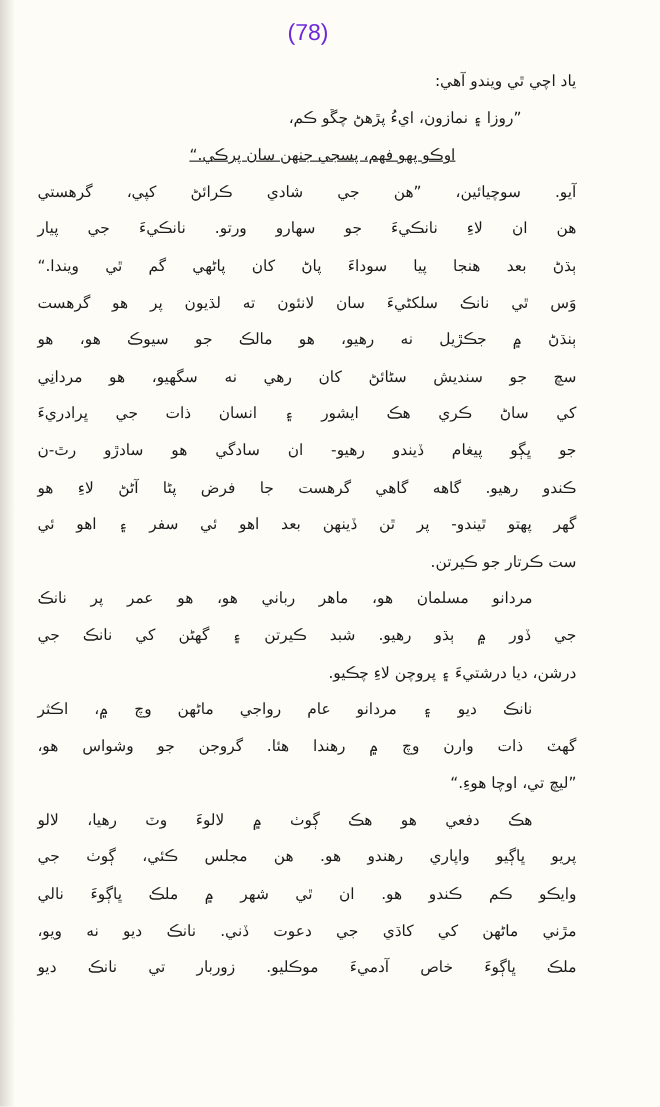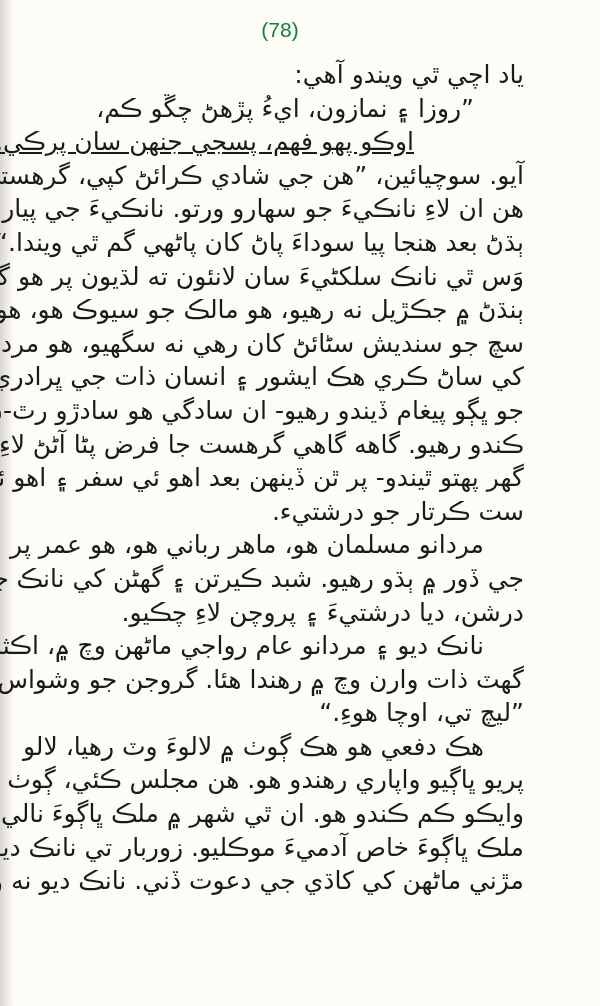--- a/index.html
+++ b/index.html
@@ -22,30 +22,30 @@
       background: linear-gradient(to right, #d9d7d0 0%, #eceae3 50%, #fdfcf7 100%);
     }
     .page-number {
       position: absolute;
       top: 18px;
       left: 0;
       width: 560px;
       text-align: center;
       font-family: "Liberation Sans", sans-serif;
       font-size: 21px;
-      color: #15803d;
+      color: #6d28d9;
     }
     .text-block {
       position: absolute;
       top: 58px;
       left: 34px;
       width: 490px;
       direction: rtl;
       font-family: "DejaVu Sans", sans-serif;
-      font-size: 25px;
+      font-size: 14px;
       line-height: 33.6px;
     }
     .line {
       display: block;
       white-space: nowrap;
       text-align: justify;
       text-align-last: justify;
       height: 33.6px;
     }
     .line.short {
@@ -78,25 +78,25 @@
   <span class="line">آيو. سوچيائين، ”هن جي شادي ڪرائڻ کپي، گرهستي</span>
   <span class="line">هن ان لاءِ نانڪيءَ جو سهارو ورتو. نانڪيءَ جي پيار</span>
   <span class="line">ٻڌڻ بعد هنجا پيا سوداءَ پاڻ کان پاڻهي گم ٿي ويندا.“</span>
   <span class="line">وَس ٿي نانڪ سلکڻيءَ سان لانئون ته لڌيون پر هو گرهست</span>
   <span class="line">ٻنڌڻ ۾ جڪڙيل نه رهيو، هو مالڪ جو سيوڪ هو، هو</span>
   <span class="line">سچ جو سنديش سڻائڻ کان رهي نه سگهيو، هو مردانِي</span>
   <span class="line">کي ساڻ ڪري هڪ ايشور ۽ انسان ذات جي ڀرادريءَ</span>
   <span class="line">جو ڀڳو پيغام ڏيندو رهيو- ان سادگي هو سادڙو رٿ-ن</span>
   <span class="line">ڪندو رهيو. گاهه گاهي گرهست جا فرض پڻا آڻڻ لاءِ هو</span>
   <span class="line">گهر پهتو ٿيندو- پر ٿن ڏينهن بعد اهو ئي سفر ۽ اهو ئي</span>
-  <span class="line short">ست ڪرتار جو درشتيء.</span>
+  <span class="line short">ست ڪرتار جو ڪيرتن.</span>
   <span class="line indent">مردانو مسلمان هو، ماهر رباني هو، هو عمر پر نانڪ</span>
   <span class="line">جي ڏور ۾ ٻڌو رهيو. شبد ڪيرتن ۽ گهڻن کي نانڪ جي</span>
   <span class="line short">درشن، ديا درشتيءَ ۽ پروچن لاءِ چڪيو.</span>
   <span class="line indent">نانڪ ديو ۽ مردانو عام رواجي ماڻهن وچ ۾، اڪثر</span>
   <span class="line">گهٽ ذات وارن وچ ۾ رهندا هئا. گروجن جو وشواس هو،</span>
   <span class="line short">”ليچ تي، اوچا هوءِ.“</span>
   <span class="line indent">هڪ دفعي هو هڪ ڳوٺ ۾ لالوءَ وٽ رهيا، لالو</span>
   <span class="line">پريو ڀاڳيو واپاري رهندو هو. هن مجلس ڪئي، ڳوٺ جي</span>
   <span class="line">وايڪو ڪم ڪندو هو. ان ٿي شهر ۾ ملڪ ڀاڳوءَ نالي</span>
+  <span class="line">مڙني ماڻهن کي کاڌي جي دعوت ڏني. نانڪ ديو نه ويو،</span>
   <span class="line">ملڪ ڀاڳوءَ خاص آدميءَ موڪليو. زوربار تي نانڪ ديو</span>
-  <span class="line">مڙني ماڻهن کي کاڌي جي دعوت ڏني. نانڪ ديو نه ويو،</span>
 </div>
 
 </body></html>

